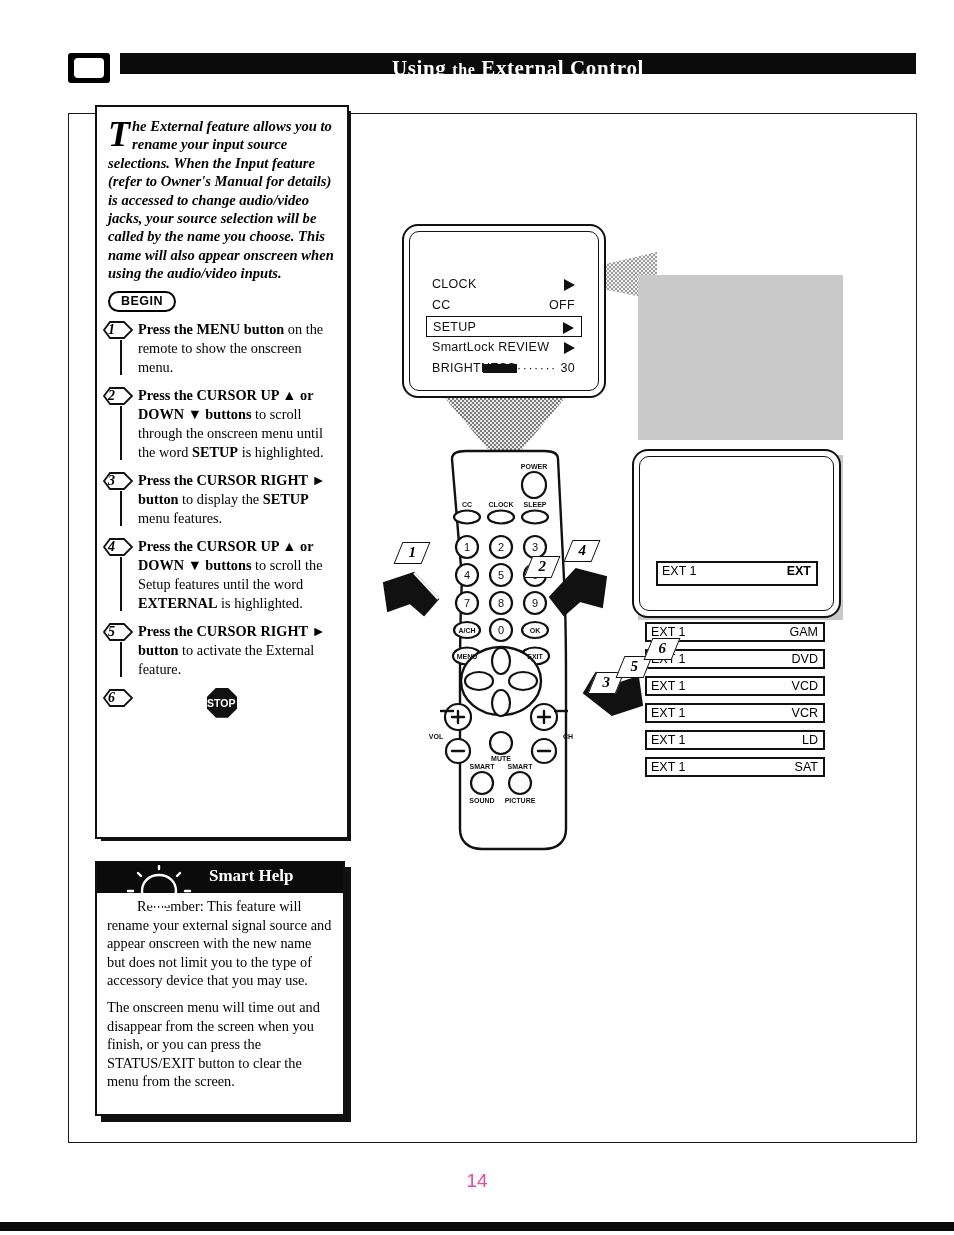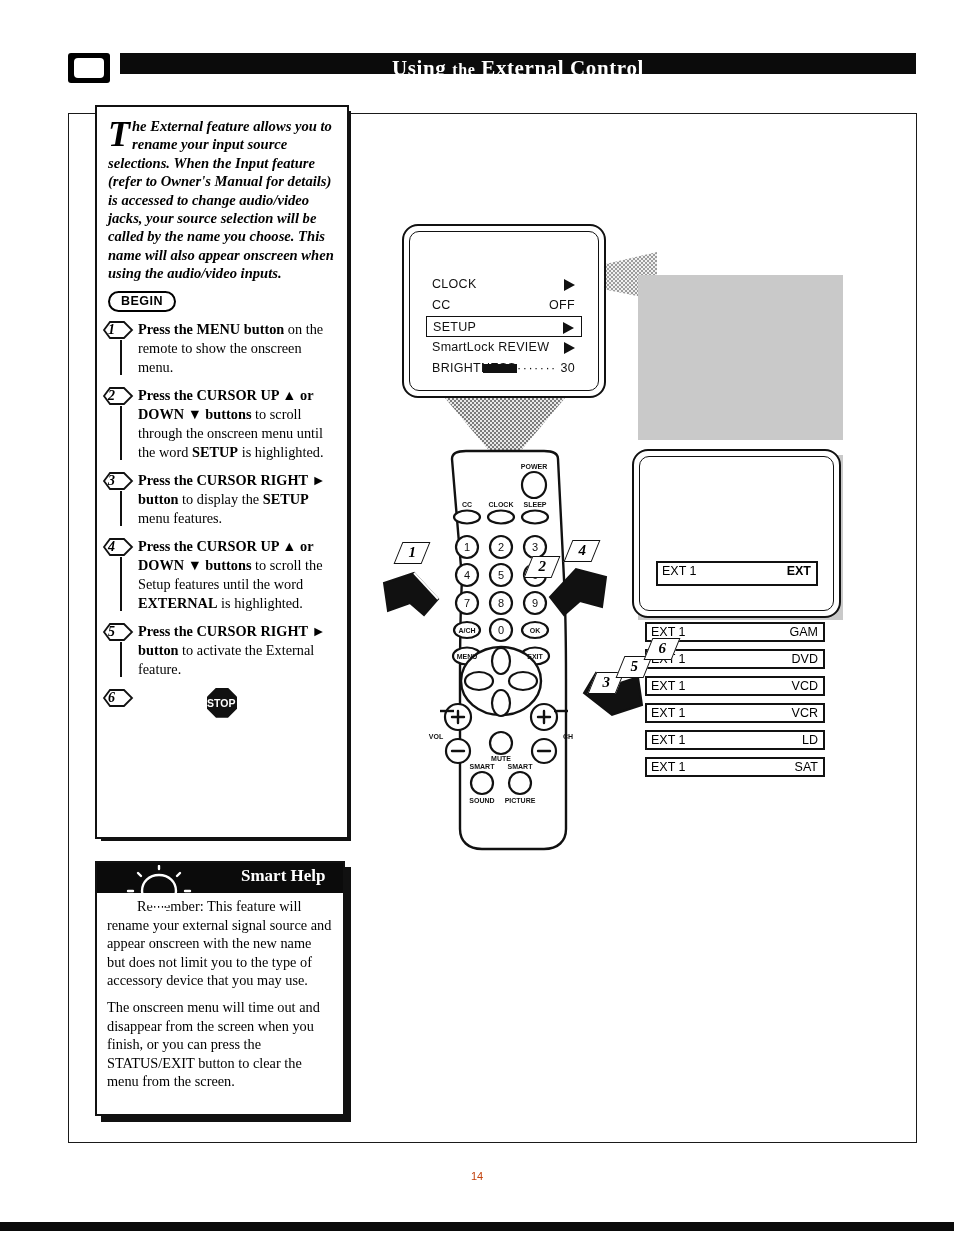--- a/index.html
+++ b/index.html
@@ -3,21 +3,21 @@
 <meta charset="utf-8">
 <style>
   html,body{margin:0;padding:0;background:#fff;}
   body{width:954px;height:1235px;position:relative;overflow:hidden;
        font-family:"Liberation Serif",serif;color:#000;}
 
   
   #page{position:absolute;inset:0;}
   #bottom-rule{position:absolute;left:0;top:1222px;width:954px;height:9px;background:#0a0a0a;}
   #page-number{position:absolute;left:0;top:1170px;width:954px;text-align:center;
-               font-family:"Liberation Sans",sans-serif;font-size:11px;color:#c2410c;}
+               font-family:"Liberation Sans",sans-serif;font-size:19px;color:#ec4899;}
 
   
   #header{position:absolute;left:68px;top:53px;width:848px;height:30px;}
   #header-glyph{position:absolute;left:0;top:0;width:42px;height:30px;background:#000;
                 border-radius:3px;}
   #header-glyph:after{content:"";position:absolute;left:6px;top:5px;width:30px;height:20px;
                 background:#fff;border-radius:4px;}
   #header-bar{position:absolute;left:52px;top:0;width:796px;height:21px;background:#0b0b0b;}
   #header-title{position:absolute;left:0;top:0;width:796px;height:30px;line-height:30px;
                 text-align:center;color:#fff;font-family:"Liberation Serif",serif;
@@ -63,21 +63,21 @@
       line-height:30px;text-align:left;
       clip-path:polygon(30% 0,70% 0,100% 30%,100% 70%,70% 100%,30% 100%,0 70%,0 30%);}
 
   
   #smarthelp-shadow{position:absolute;left:101px;top:867px;width:250px;height:255px;
                     background:#111;z-index:4;}
   #smarthelp{position:absolute;left:95px;top:861px;width:250px;height:255px;
              border:2.5px solid #111;background:#fff;z-index:5;box-sizing:border-box;}
   #sh-header{position:relative;height:30px;background:#0b0b0b;}
   #sh-title{position:absolute;left:112px;top:3px;color:#fff;font-weight:bold;font-size:17px;
-            font-family:"Liberation Serif",serif;margin-left:32px;}
+            font-family:"Liberation Serif",serif;}
   #bulb{position:absolute;left:24px;top:2px;width:74px;height:62px;}
   #sh-body{padding:4px 10px 0 10px;font-size:14.3px;line-height:18.6px;}
   #sh-body p{margin:0 0 8px 0;}
   #sh-body .firstline{text-indent:30px;}
 
   
   #illus{position:absolute;left:380px;top:204px;width:500px;height:660px;}
 
   
   .tv{position:absolute;border:2.5px solid #111;border-radius:16px;background:#fff;}

